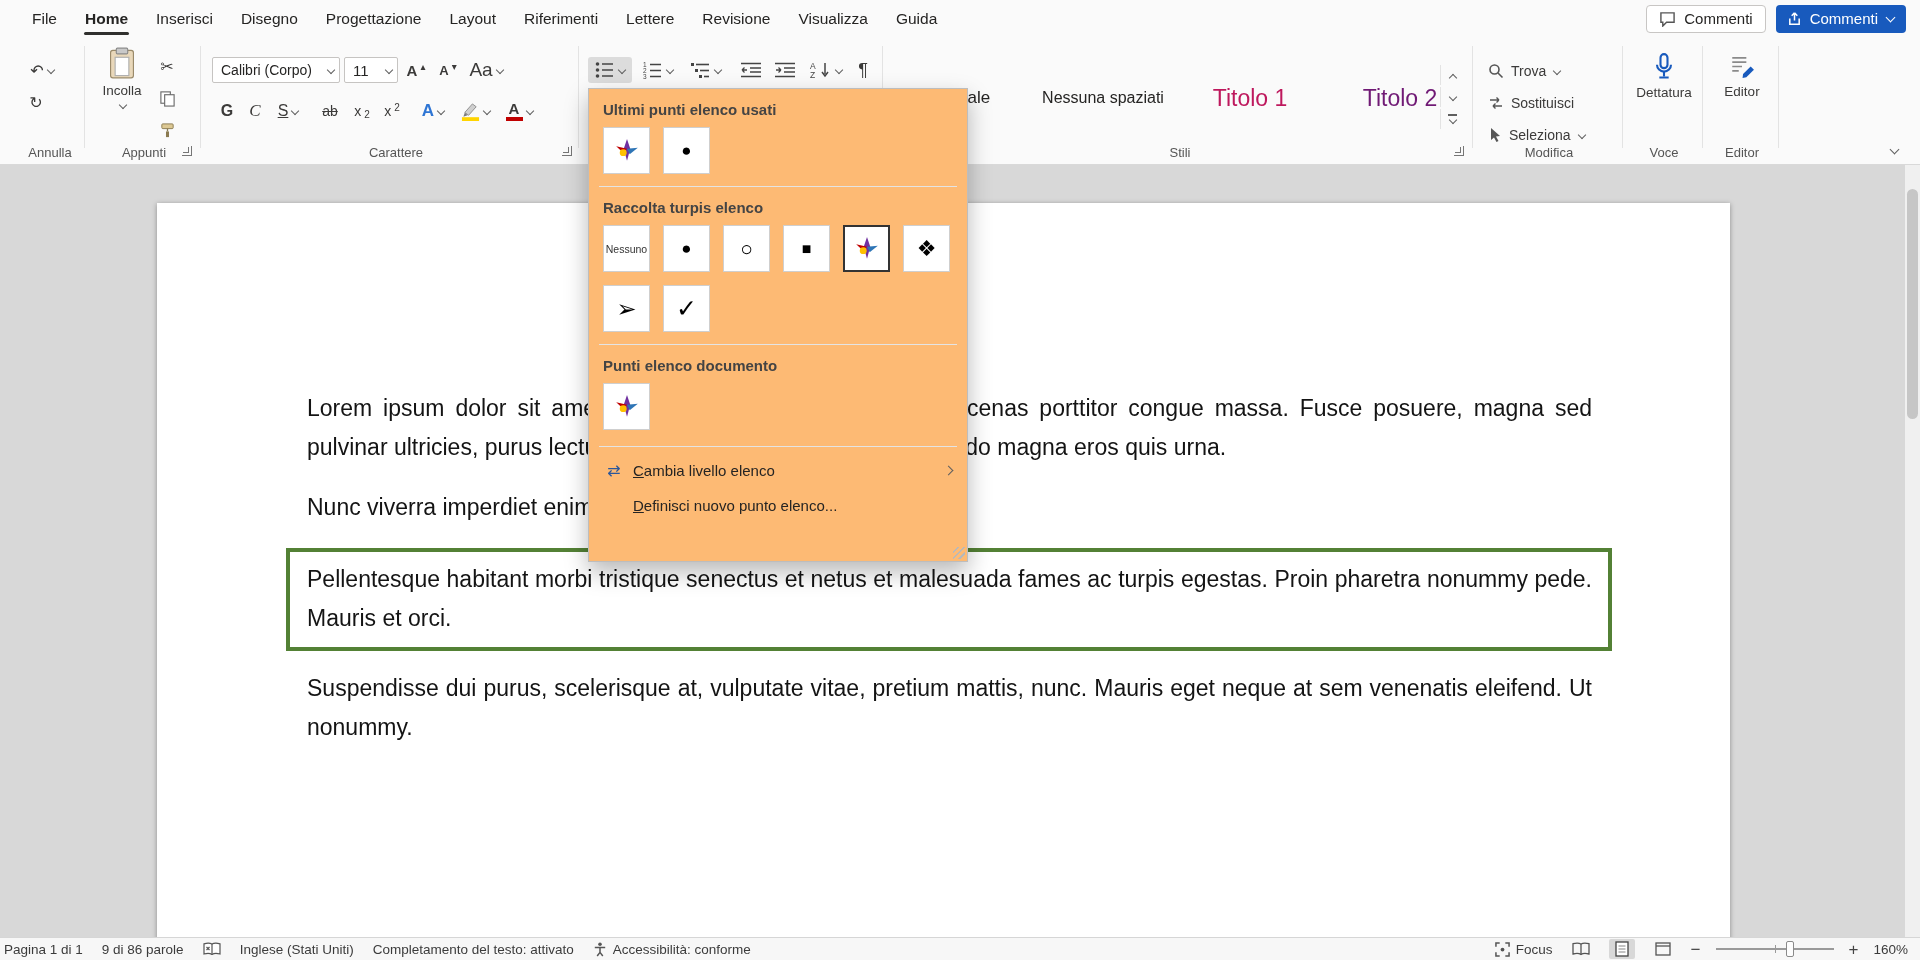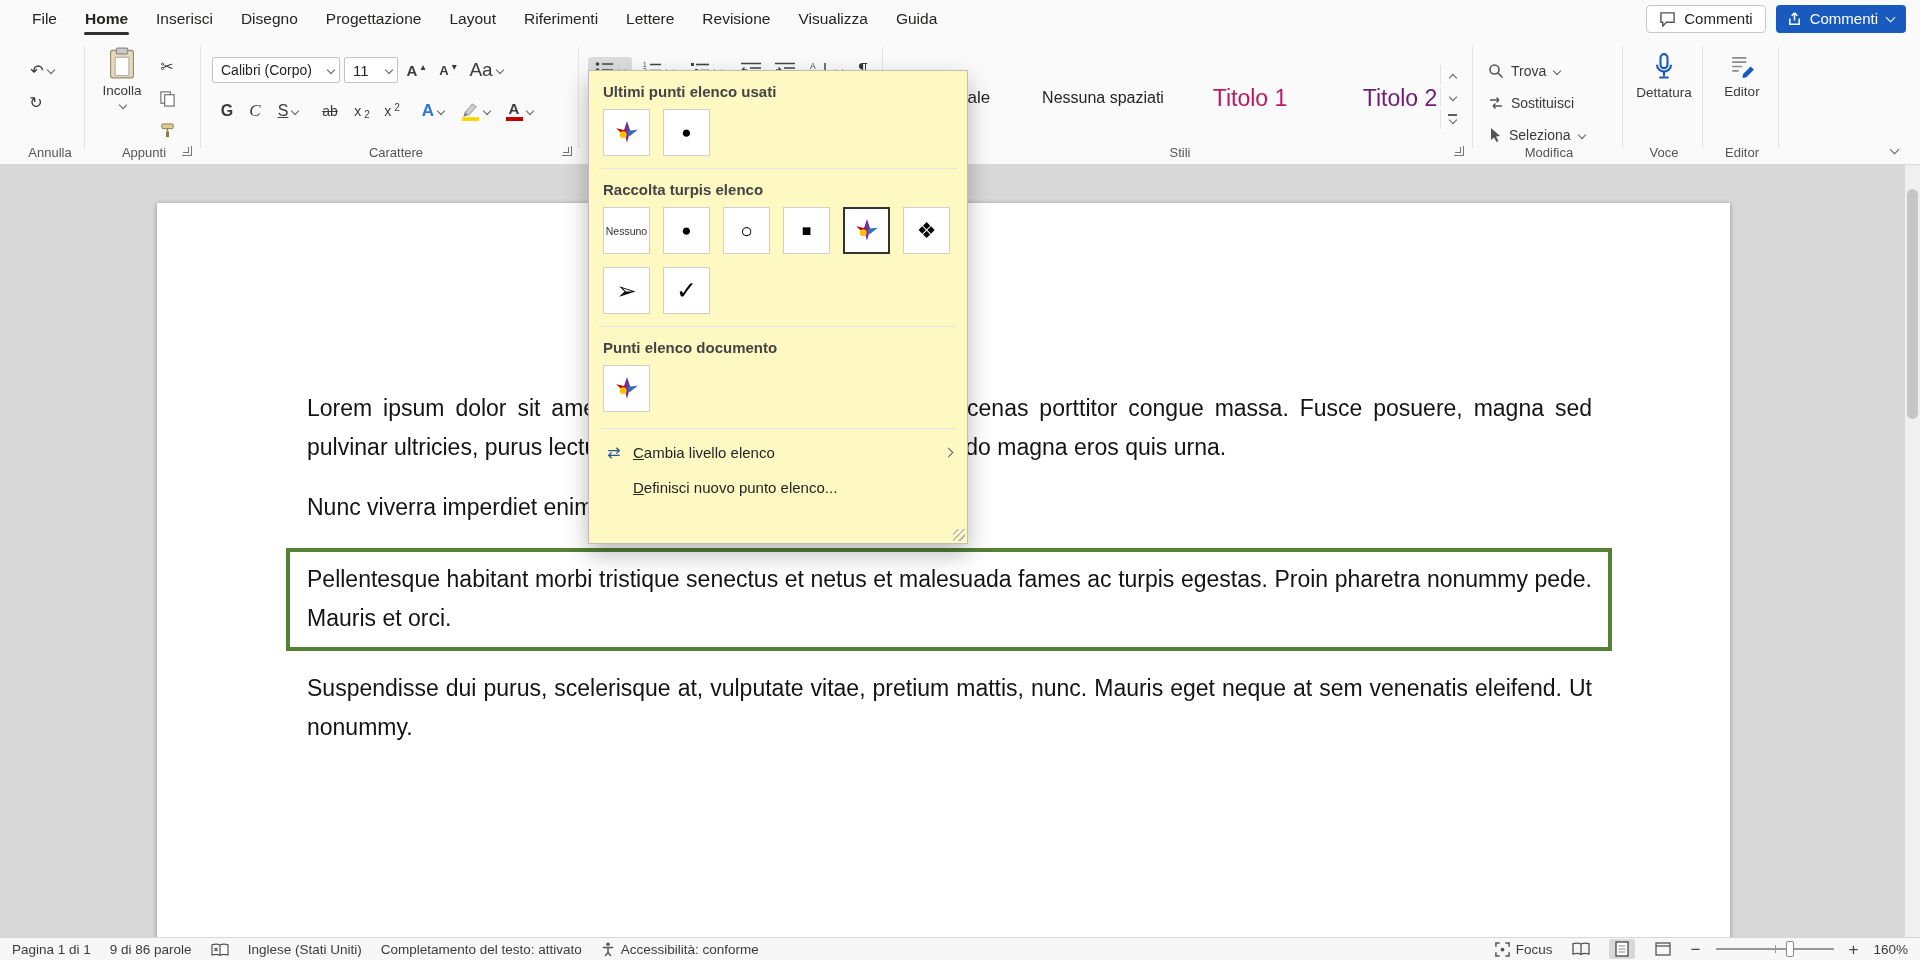--- a/index.html
+++ b/index.html
@@ -46,36 +46,36 @@
 .doc-content{padding:186px 138px 0 150px;font-size:23px;line-height:39px;color:#141414}
 .doc-content p{margin:0 0 21px}
 p.just{text-align:justify}
 .green-box{border:4px solid #538135;margin:0 -20px 18px -21px;padding:8px 16px 9px 17px;text-align:justify}
 .bullet-row{display:flex;align-items:flex-start;margin:0 0 6px;padding-left:51px}
 .doc-bullet{width:26px;height:26px;margin-top:6px;flex:0 0 auto}
 .hl{background:#d0d0d0;padding:9px 20px 10px 3px;margin-left:16px}
 .vscroll{position:absolute;right:0;top:0;width:15px;height:772px;background:#f0f0f0}
 .vthumb{position:absolute;left:2px;top:24px;width:11px;height:230px;background:#c6c6c6;border-radius:6px}
 
-.bullet-menu{position:absolute;left:588px;top:70px;width:380px;height:474px;background:#fef9c3;border:1px solid #bdbdbd;box-shadow:0 10px 22px rgba(0,0,0,.28);z-index:60}
+.bullet-menu{position:absolute;left:588px;top:88px;width:380px;height:474px;background:#fdba74;border:1px solid #bdbdbd;box-shadow:0 10px 22px rgba(0,0,0,.28);z-index:60}
 .bm-header{padding:12px 0 7px 14px;font-weight:700;font-size:15px;color:#444}
 .bm-row{display:flex;gap:13px;padding-left:14px;padding-top:2px}
 .bm-row + .bm-row{padding-top:13px}
 .btile{width:47px;height:47px;border:1px solid #cfcfcf;background:#fff;display:flex;align-items:center;justify-content:center;color:#000}
 .btile.sel{border:2px solid #333}
 .btile .custom-bullet-slot{width:26px;height:26px}
 .bm-sep{height:1px;background:#e4e4e4;margin:12px 10px 0}
 .bm-item{display:flex;align-items:center;height:35px;padding:0 12px 0 14px;font-size:15px;color:#252423}
 .bm-ic{width:22px;margin-right:8px;color:#2b579a;font-size:16px;text-align:center}
 .bm-label{flex:1}
 .acc{text-decoration:underline}
 .bm-grip{position:absolute;right:2px;bottom:2px;width:12px;height:12px;background:repeating-linear-gradient(135deg,transparent 0 3px,#b9b9b9 3px 4.5px)}
 
 .statusbar{position:absolute;left:0;top:937px;width:1920px;height:23px;background:#f7f7f7;border-top:1px solid #d6d6d6;display:flex;align-items:center;font-size:13.5px;color:#3b3b3b;z-index:20}
-.sb-left{display:flex;align-items:flex-end;gap:19px;padding-left:12px}
+.sb-left{display:flex;align-items:center;gap:19px;padding-left:4px}
 .sb-right{margin-left:auto;display:flex;align-items:center;gap:15px;padding-right:12px}
 .sb-item{display:flex;align-items:center;gap:6px;white-space:nowrap}
 .zoom-track{position:relative;width:118px;height:2px;background:#9a9a9a}
 .zoom-center{position:absolute;left:50%;top:-3px;width:1px;height:8px;background:#9a9a9a}
 .zoom-handle{position:absolute;left:60%;top:-7px;width:8px;height:16px;background:#fdfdfd;border:1px solid#8a8a8a;border-radius:2px}
 .zoom-pm{font-size:17px;color:#444;line-height:1}
 .viewbtn{width:26px;height:20px;display:flex;align-items:center;justify-content:center;border-radius:2px}
 .viewbtn.active{background:#d8d8d8}
 </style>
 </head>

